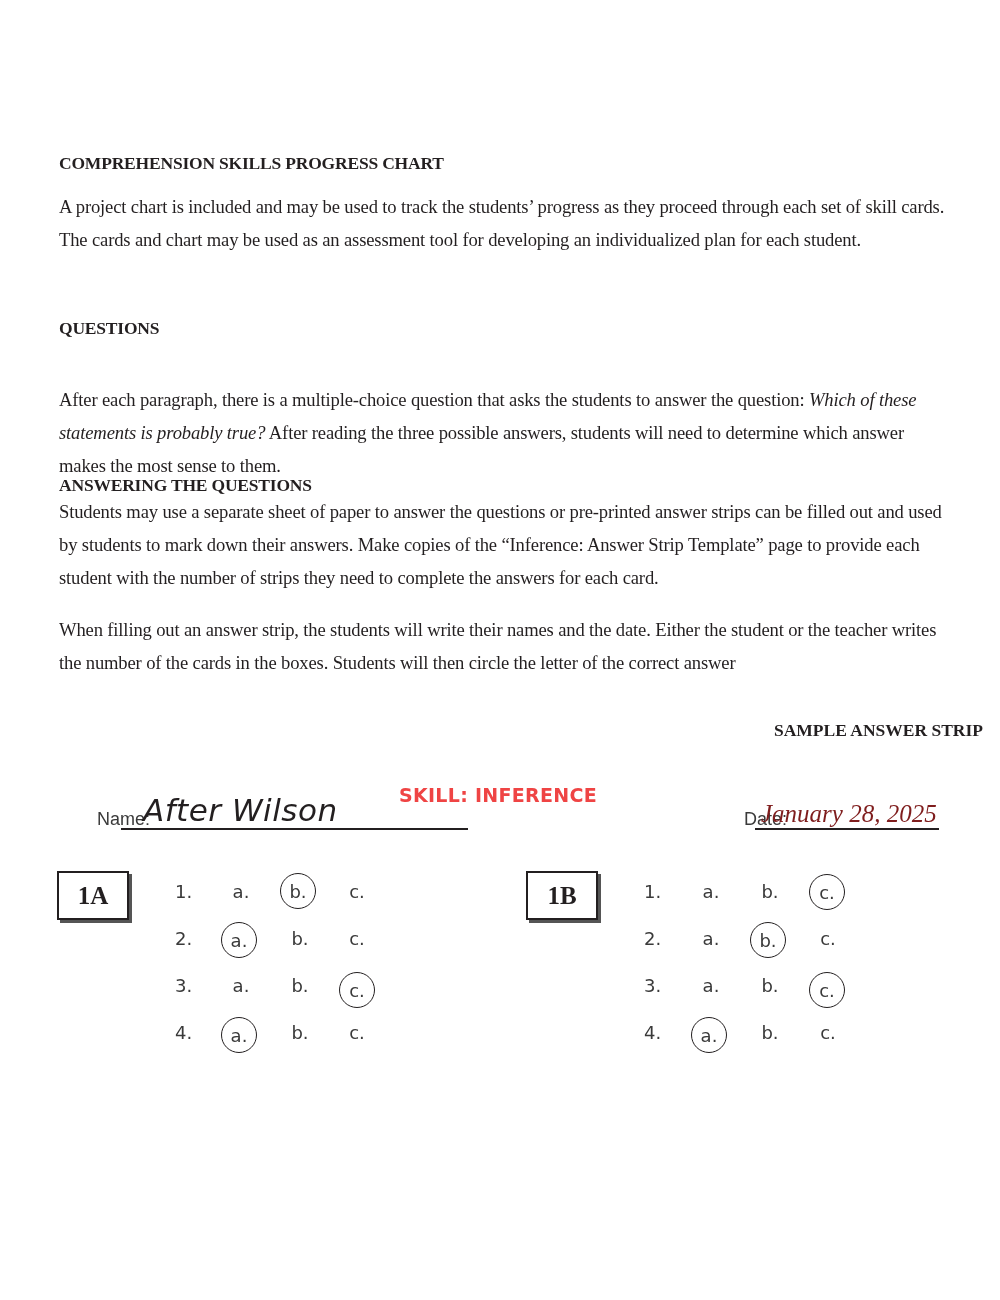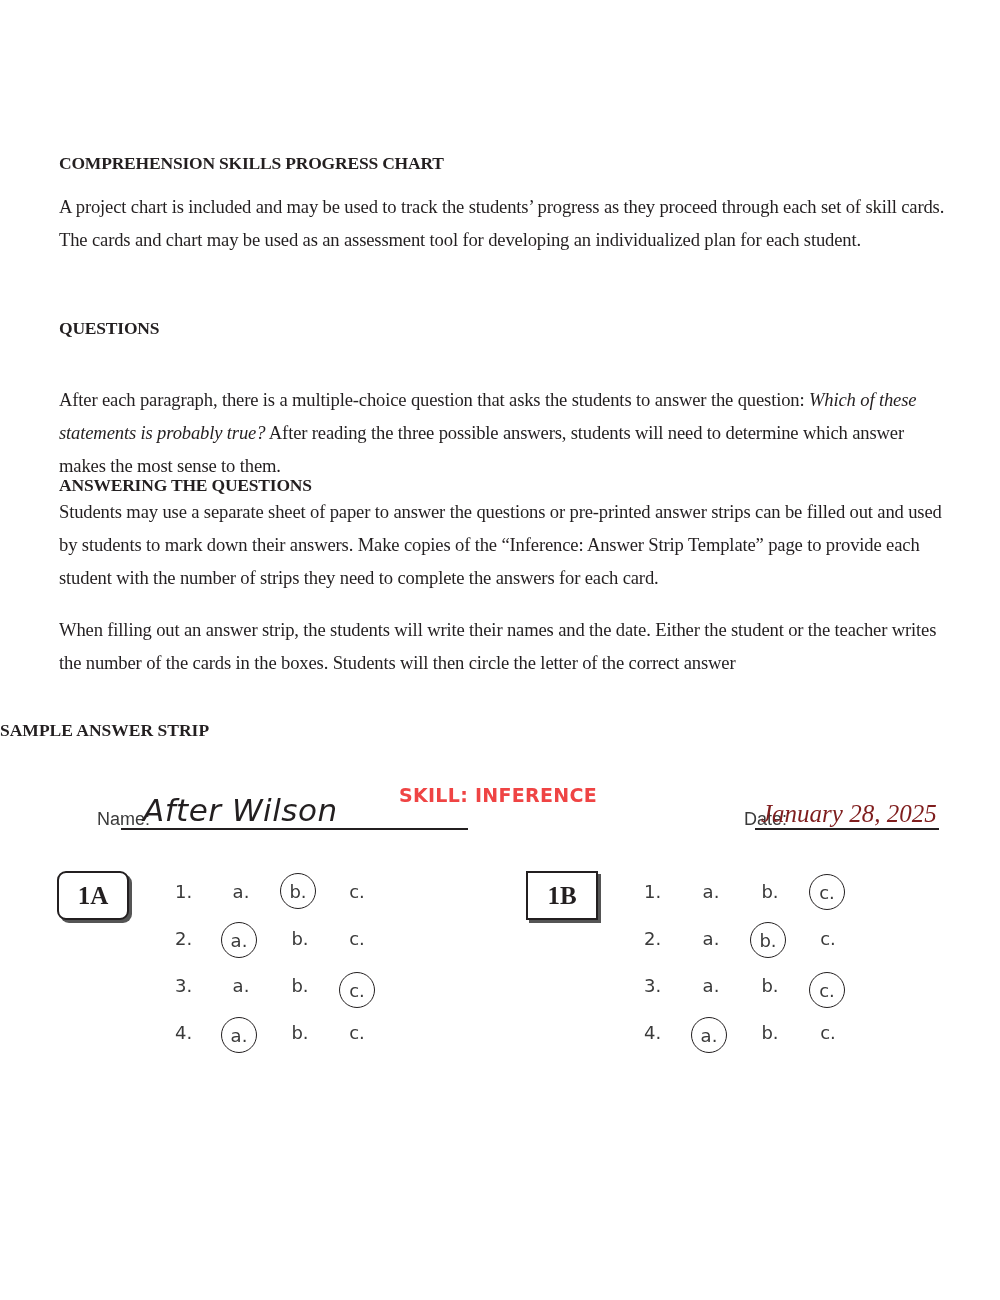--- a/index.html
+++ b/index.html
@@ -14,21 +14,21 @@
     }
     .para {
       position: absolute; left: 59px; width: 890px;
       font-family: "Liberation Serif", serif;
       font-size: 18.6px; line-height: 33px;
       color: #231f20; letter-spacing: -0.15px;
     }
     .para em { font-style: italic; }
 
     .center-title {
-      position: absolute; left: 0; width: 983px; text-align: left;
+      position: absolute; left: 0; width: 983px; text-align: right;
       font-family: "Liberation Serif", serif; font-weight: bold; font-size: 17.5px;
     }
     .skill-title {
       position: absolute; left: 0; width: 996px; text-align: center;
       font-family: "DejaVu Sans", sans-serif; font-weight: bold; font-size: 19px;
       color: #ef4444; letter-spacing: 0.3px;
     }
 
     .label {
       position: absolute; font-family: Liberation Sans, sans-serif;
@@ -85,21 +85,21 @@
 <div class="skill-title" style="top:784px;">SKILL: INFERENCE</div>
 
 <div class="label" style="left:57px; top:809px;">Name:</div>
 <div class="handwriting" style="left:143px; top:792px;">After Wilson</div>
 <div class="underline" style="left:121px; top:828px; width:347px;"></div>
 
 <div class="label" style="left:704px; top:809px;">Date:</div>
 <div class="date-value" style="left:761px; top:800px;">January 28, 2025</div>
 <div class="underline" style="left:755px; top:828px; width:184px;"></div>
 
-<div class="card-box" style="left:57px; top:871px;border-radius:9px;">1A</div>
+<div class="card-box" style="left:57px; top:871px;">1A</div>
 
 <div class="qnum" style="left:175px; top:873px;">1.</div>
 <div class="answer-cell" style="left:223px; top:873px;">a.</div>
 <div class="answer-cell circled" style="left:280px; top:873px;">b.</div>
 <div class="answer-cell" style="left:339px; top:873px;">c.</div>
 
 <div class="qnum" style="left:175px; top:920px;">2.</div>
 <div class="answer-cell circled" style="left:221px; top:922px;">a.</div>
 <div class="answer-cell" style="left:282px; top:920px;">b.</div>
 <div class="answer-cell" style="left:339px; top:920px;">c.</div>

